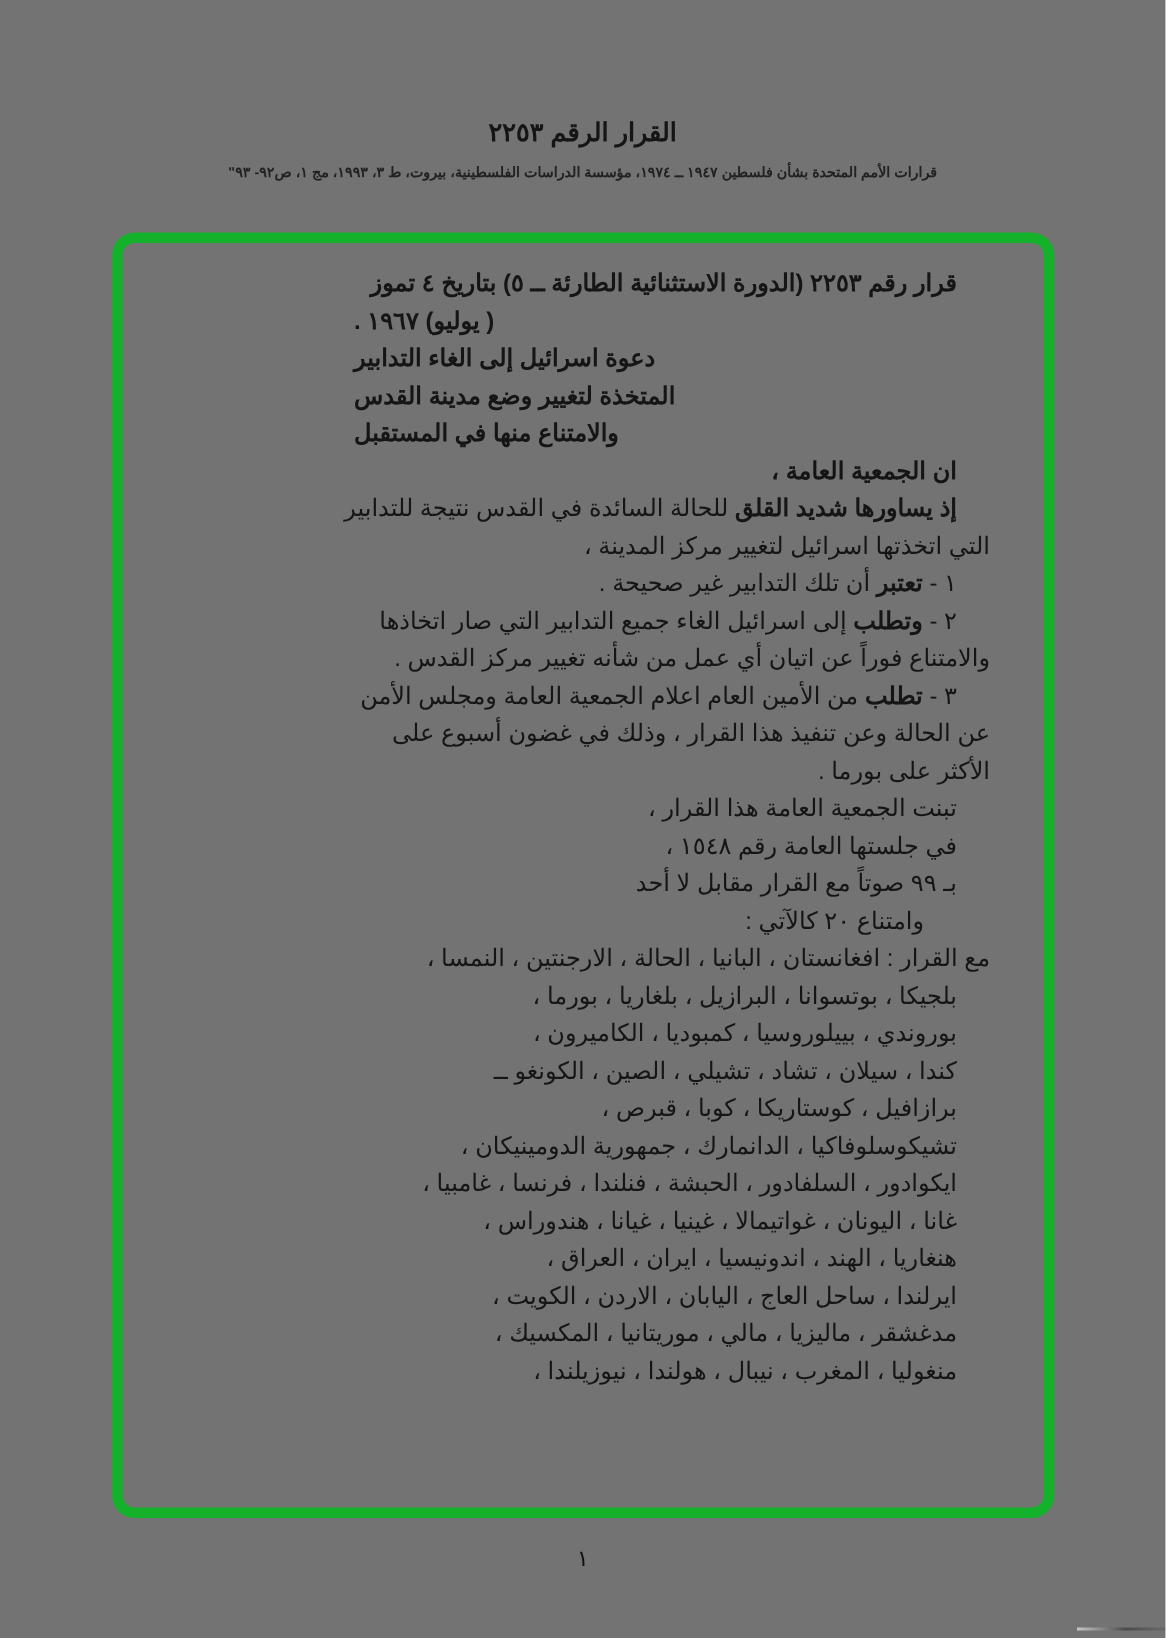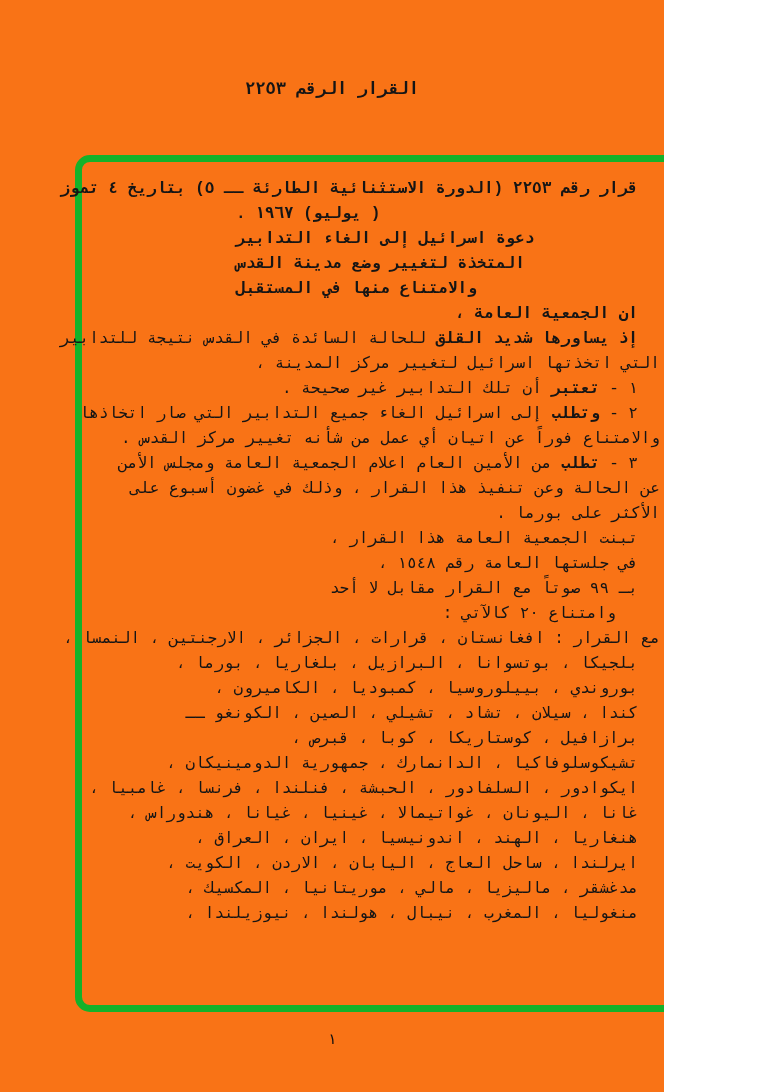--- a/index.html
+++ b/index.html
@@ -1,22 +1,22 @@
 <!DOCTYPE html>
 <html lang="ar"><head>
 <meta charset="utf-8">
 <style>
   html, body { margin: 0; padding: 0; background: #ffffff; }
   .page {
     position: relative;
-    width: 664px;
+    width: 777px;
     height: 1092px;
-    background: #f97316;
+    background: #737373;
     overflow: hidden;
-    font-family: Liberation Mono, monospace;
+    font-family: Liberation Sans, sans-serif;
     color: #151515;
   }
   .header-title {
     position: absolute;
     top: 78px;
     left: 0;
     right: 0;
     text-align: center;
     direction: rtl;
     font-size: 17px;
@@ -82,20 +82,21 @@
     background: linear-gradient(90deg, #c8c8c8, #4a4a4a 55%, #6a6a6a);
   }
 </style>
 </head>
 <body>
 
 <div class="page">
 
   <div class="header-title">القرار الرقم  ٢٢٥٣</div>
 
+  <div class="source-line">قرارات الأمم المتحدة بشأن فلسطين ١٩٤٧ ــ ١٩٧٤، مؤسسة الدراسات الفلسطينية، بيروت، ط ٣، ١٩٩٣، مج ١، ص٩٢- ٩٣"</div>
 
   <div class="highlight-box" style="border-color: rgb(20, 178, 42);"></div>
 
   <div class="doc-body">
       <div class="line indent"><span class="b">قرار رقم ٢٢٥٣ (الدورة الاستثنائية الطارئة ــ ٥) بتاريخ ٤ تموز</span></div>
       <div class="line center"><span class="b">( يوليو) ١٩٦٧ .</span></div>
       <div class="line center"><span class="b">دعوة اسرائيل إلى الغاء التدابير</span></div>
       <div class="line center"><span class="b">المتخذة لتغيير وضع مدينة القدس</span></div>
       <div class="line center"><span class="b">والامتناع منها في المستقبل</span></div>
       <div class="line indent"><span class="b">ان الجمعية العامة ،</span></div>
@@ -104,21 +105,21 @@
       <div class="line indent"><span>١ - </span><span class="b">تعتبر</span><span> أن تلك التدابير غير صحيحة .</span></div>
       <div class="line indent"><span>٢ - </span><span class="b">وتطلب</span><span> إلى اسرائيل الغاء جميع التدابير التي صار اتخاذها</span></div>
       <div class="line flush"><span>والامتناع فوراً عن اتيان أي عمل من شأنه تغيير مركز القدس .</span></div>
       <div class="line indent"><span>٣ - </span><span class="b">تطلب</span><span> من الأمين العام اعلام الجمعية العامة ومجلس الأمن</span></div>
       <div class="line flush"><span>عن الحالة وعن تنفيذ هذا القرار ، وذلك في غضون أسبوع على</span></div>
       <div class="line flush"><span>الأكثر على بورما .</span></div>
       <div class="line indent"><span>تبنت الجمعية العامة هذا القرار ،</span></div>
       <div class="line indent"><span>في جلستها العامة رقم ١٥٤٨ ،</span></div>
       <div class="line indent"><span>بـ ٩٩ صوتاً مع القرار مقابل لا أحد</span></div>
       <div class="line indent2"><span>وامتناع ٢٠ كالآتي :</span></div>
-      <div class="line flush"><span>مع القرار :  افغانستان ، قرارات ، الجزائر ، الارجنتين ، النمسا ،</span></div>
+      <div class="line flush"><span>مع القرار :  افغانستان ، البانيا ، الحالة ، الارجنتين ، النمسا ،</span></div>
       <div class="line list"><span>بلجيكا ، بوتسوانا ، البرازيل ، بلغاريا ، بورما ،</span></div>
       <div class="line list"><span>بوروندي ، بييلوروسيا ، كمبوديا ، الكاميرون ،</span></div>
       <div class="line list"><span>كندا ، سيلان ، تشاد ، تشيلي ، الصين ، الكونغو ــ</span></div>
       <div class="line list"><span>برازافيل ، كوستاريكا ، كوبا ، قبرص ،</span></div>
       <div class="line list"><span>تشيكوسلوفاكيا ، الدانمارك ، جمهورية الدومينيكان ،</span></div>
       <div class="line list"><span>ايكوادور ، السلفادور ، الحبشة ، فنلندا ، فرنسا ، غامبيا ،</span></div>
       <div class="line list"><span>غانا ، اليونان ، غواتيمالا ، غينيا ، غيانا ، هندوراس ،</span></div>
       <div class="line list"><span>هنغاريا ، الهند ، اندونيسيا ، ايران ، العراق ،</span></div>
       <div class="line list"><span>ايرلندا ، ساحل العاج ، اليابان ، الاردن ، الكويت ،</span></div>
       <div class="line list"><span>مدغشقر ، ماليزيا ، مالي ، موريتانيا ، المكسيك ،</span></div>

